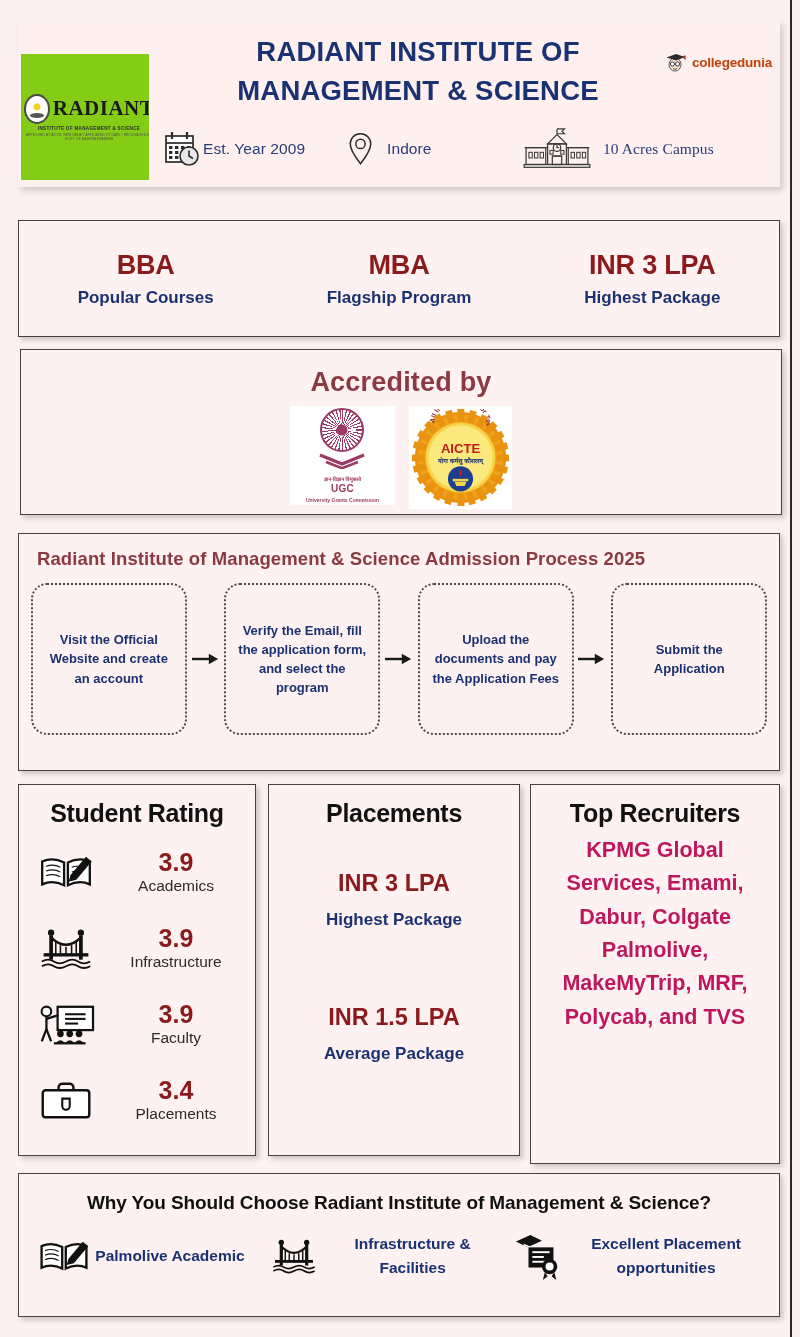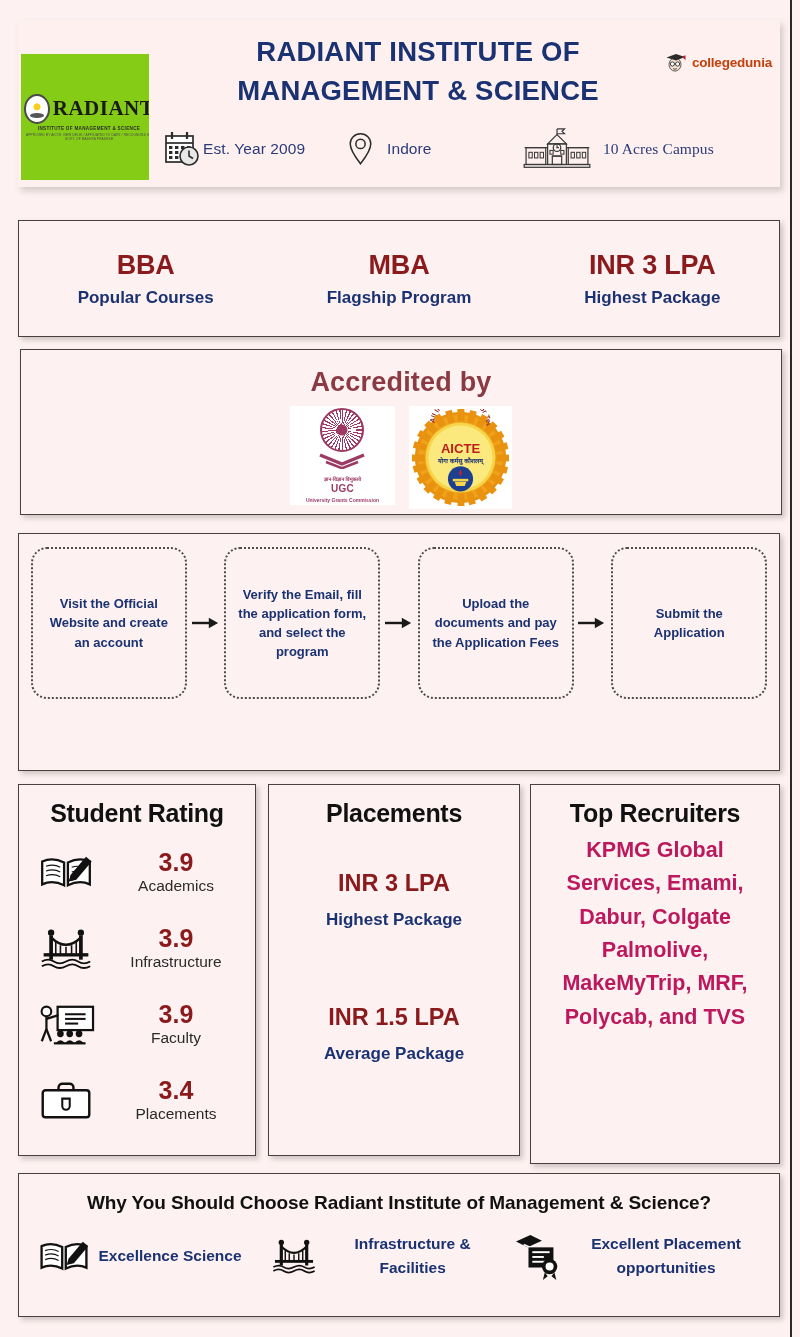--- a/index.html
+++ b/index.html
@@ -364,20 +364,21 @@
           <rect x="47" y="0" width="7" height="13" transform="rotate(315 50 50)"></rect>
           <rect x="47" y="0" width="7" height="13" transform="rotate(345 50 50)"></rect>
         </g>
       </svg>
     </div>
 
   </div>
 </div>
 
 <div class="admission card">
+  <div class="adm-title">Radiant Institute of Management &amp; Science Admission Process 2025</div>
   <div class="adm-flow">
 
     <div class="adm-step">
       <span>Visit the Official Website and create an account</span>
     </div>
     <div class="adm-arrow">
       <svg viewBox="0 0 30 14" width="28" height="14">
         <path d="M0 7 H20" stroke="#1a1a1a" stroke-width="2.6"></path>
         <path d="M18 1.5 L28 7 L18 12.5 Z" fill="#1a1a1a"></path>
       </svg>
@@ -537,21 +538,21 @@
           <path d="M4 10 q11-5 23 1 v24 q-12-6-23-1 Z" fill="#fff" stroke="#111" stroke-width="2.6"></path>
           <path d="M54 10 q-11-5-23 1 v24 q12-6 23-1 Z" fill="#fff" stroke="#111" stroke-width="2.6"></path>
           <g stroke="#111" stroke-width="1.3" fill="none">
             <path d="M8 15 q8-3 15 1"></path>
               <path d="M8 20 q8-3 15 1"></path>
               <path d="M8 25 q8-3 15 1"></path>
           </g>
           <path d="M34 24 L50 5 L56 10 L40 29 L32 31 Z" fill="#111"></path>
         </svg>
       </div>
-      <div class="f-lbl" style="width:150px;">Excellence Science</div>
+      <div class="f-lbl" style="width:150px;">Palmolive Academic</div>
     </div>
 
     <div class="f-item" style="width:248px;">
       <div class="f-ico">
         <svg viewBox="0 0 58 44" width="46" height="36">
           <circle cx="13" cy="5" r="3.4" fill="#111"></circle>
             <circle cx="45" cy="5" r="3.4" fill="#111"></circle>
           <rect x="11" y="8" width="4" height="26" fill="#111"></rect>
           <rect x="43" y="8" width="4" height="26" fill="#111"></rect>
           <path d="M13 10 q16 16 32 0" fill="none" stroke="#111" stroke-width="2.8"></path>

